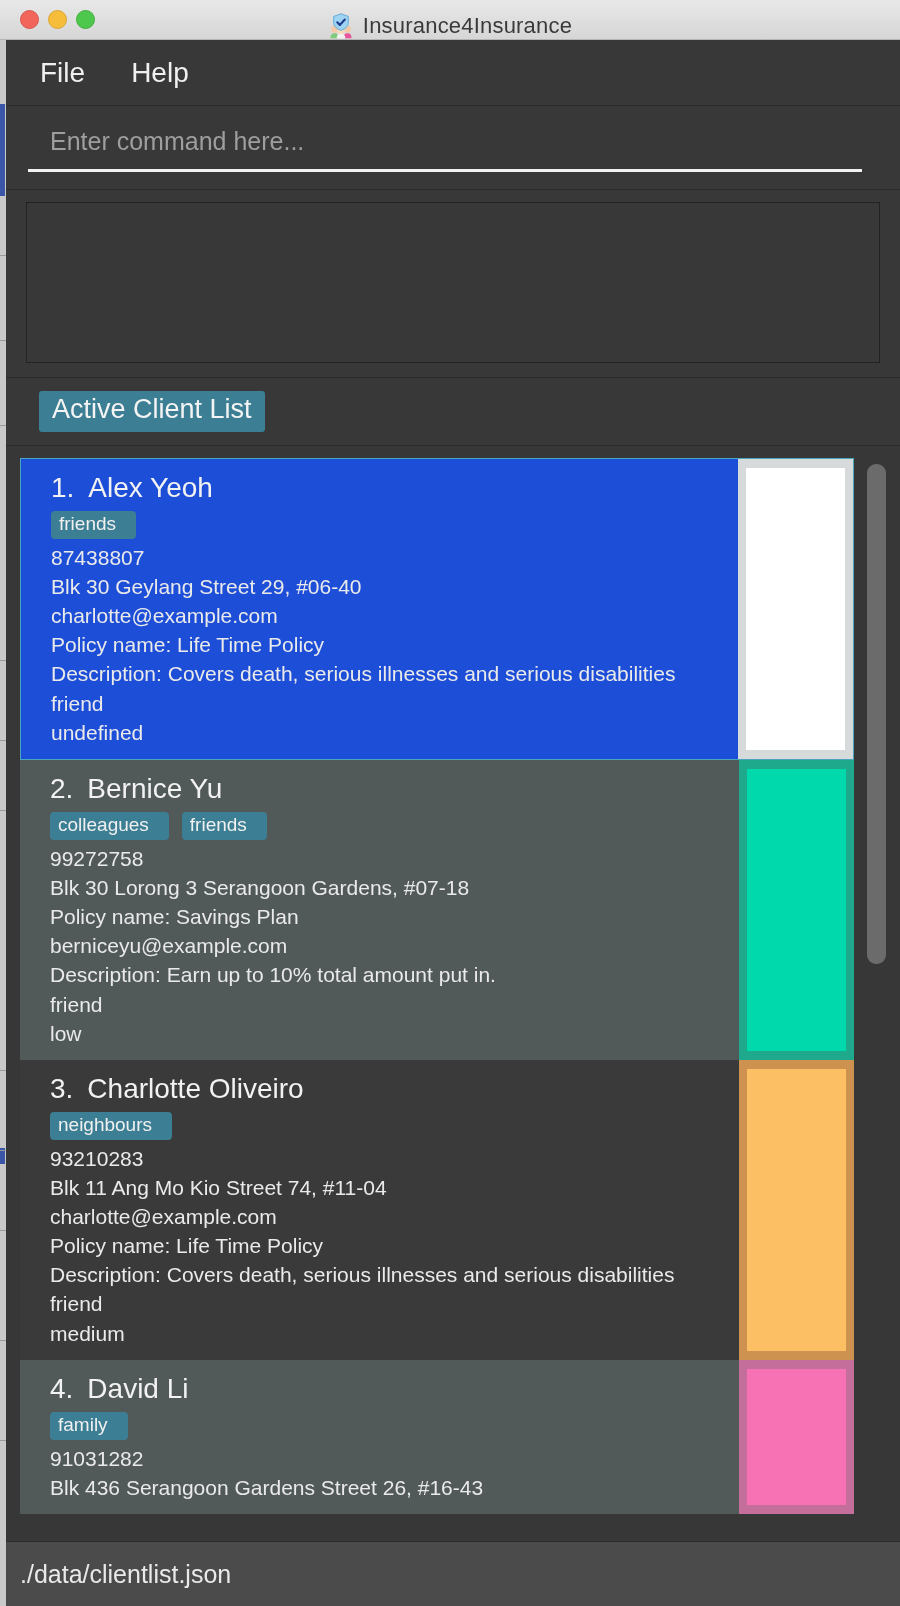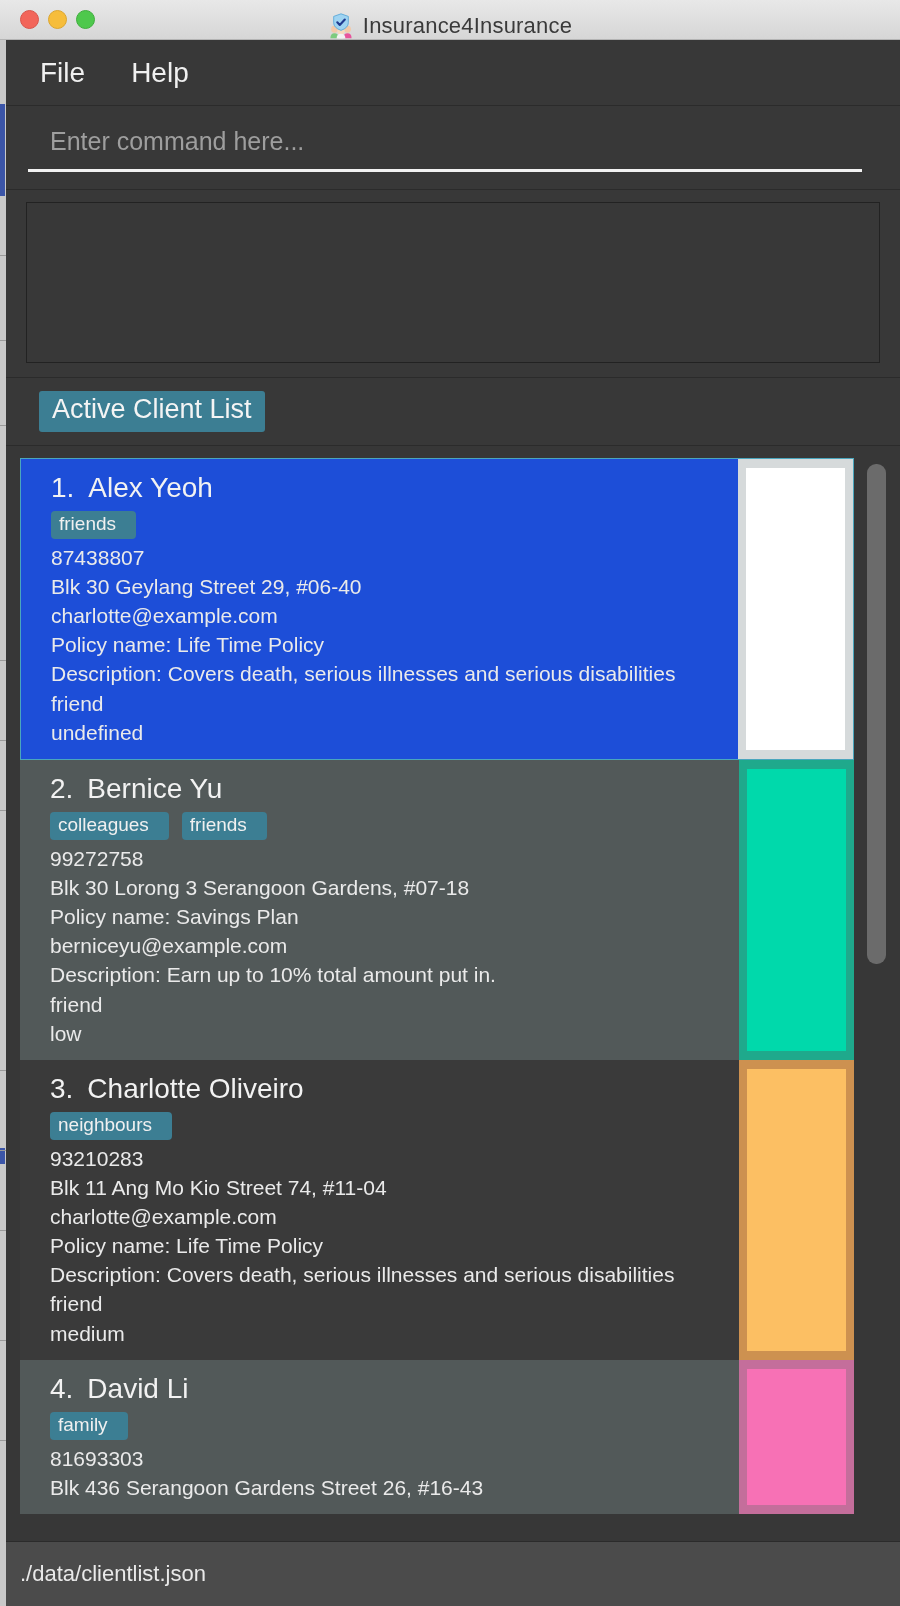--- a/index.html
+++ b/index.html
@@ -160,21 +160,21 @@
   .scroll-thumb {
     position:absolute; left:0; width:19px;
     background:#6b6b6b; border-radius:9px;
   }
 
   
   .statusbar {
     flex:0 0 64px; background:#4b4b4b;
     display:flex; align-items:center; padding-left:14px;
   }
-  .statusbar-text { font-size:22px; color:#e9e9e9; }
+  .statusbar-text { font-size:25px; color:#e9e9e9; }
 </style>
 </head>
 <body>
 
 <div id="app">
 
   <div class="bg-left-gutter"></div>
   <div class="bg-left-lines">
     <i style="top:215px"></i>
       <i style="top:300px"></i>
@@ -287,21 +287,21 @@
             <div class="swatch" style="background: rgb(205, 145, 80); padding: 9px 8px;">
               <div class="inner" style="background: rgb(252, 191, 99);"></div>
             </div>
           </div>
           <div class="card alt">
             <div class="card-body">
               <div class="card-title"><span class="idx">4.</span><span>David Li</span></div>
               <div class="tags">
                 <span class="tag">family</span>
               </div>
-              <div class="line">81693303</div>
+              <div class="line">91031282</div>
               <div class="line">Blk 436 Serangoon Gardens Street 26, #16-43</div>
             </div>
             <div class="swatch" style="background: rgb(196, 110, 155); padding: 9px 8px;">
               <div class="inner" style="background: rgb(247, 113, 181);"></div>
             </div>
           </div>
         </div>
       <div class="scrollbar">
         <div class="scroll-thumb" style="top:4px;height:500px;"></div>
       </div>

